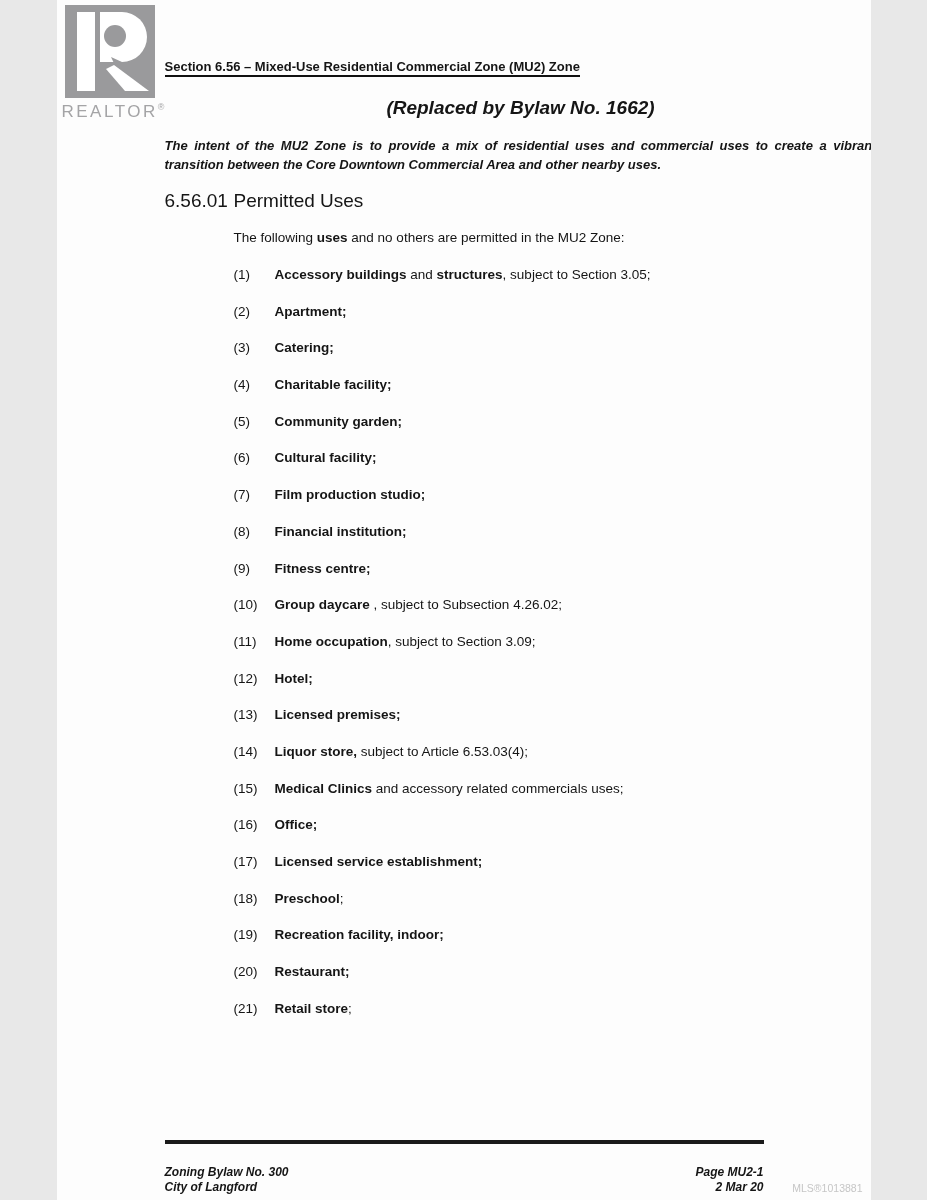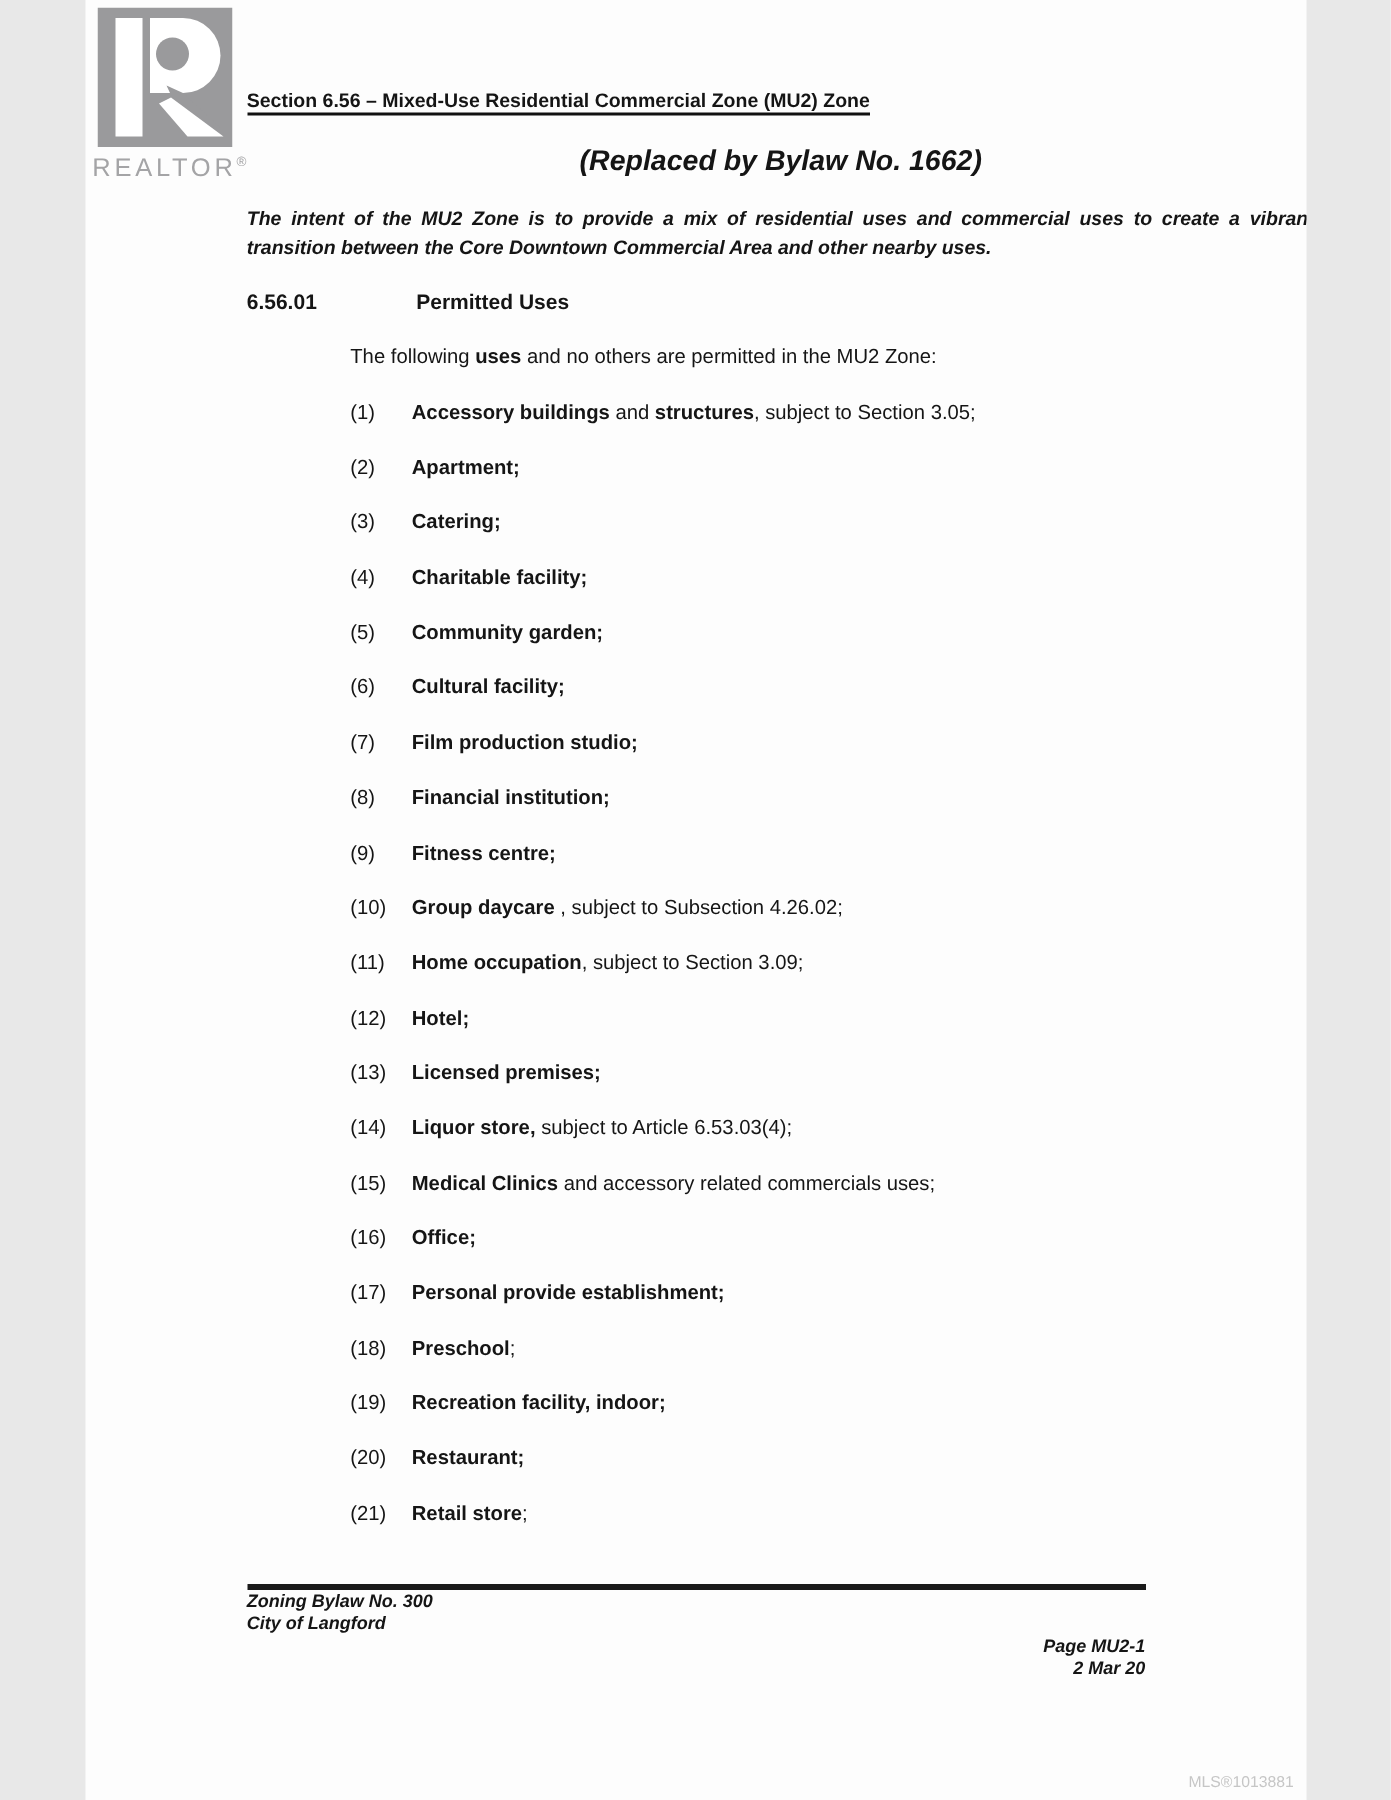--- a/index.html
+++ b/index.html
@@ -60,24 +60,23 @@
     margin-top: 19px;
     font-size: 13px;
     line-height: 19px;
     font-weight: 700;
     font-style: italic;
     text-align: justify;
   }
   .section-row {
     margin-top: 18px;
     display: flex;
-    font-size: 14px;
-    line-height: 18px;
-    font-weight: 700;
-    gap: 44px;
+    font-size: 19px;
+    line-height: 18px;
+    font-weight: 400;
   }
   .section-num { width: 69px; flex: 0 0 69px; }
   .uses-intro {
     margin-top: 19px;
     margin-left: 69px;
     font-size: 13.5px;
     line-height: 18px;
   }
   .uses-list { margin-top: 19px; margin-left: 69px; }
   .use-item {
@@ -87,30 +86,29 @@
     margin-bottom: 18.7px;
   }
   .use-num { width: 41px; flex: 0 0 41px; }
   .use-text { flex: 1; }
   .b { font-weight: 700; }
   
   .footer {
     position: absolute;
     left: 108px;
     right: 107px;
-    top: 1056px;
+    top: 1140px;
     border-top: 4.5px solid #1a1a1a;
-    padding-top: 0;
+    padding-top: 21px;
     display: flex;
     justify-content: space-between;
     font-size: 12px;
     line-height: 15px;
     font-weight: 700;
     font-style: italic;
-    flex-direction: column;
   }
   .footer-right { text-align: right; }
   .watermark {
     position: absolute;
     right: 8px;
     bottom: 6px;
     font-size: 10.5px;
     color: #c6c6c6;
     font-style: normal;
   }
@@ -225,21 +223,21 @@
       <span class="use-text"><span class="b">Medical Clinics</span><span> and accessory related commercials uses;</span></span>
     </div>
 
     <div class="use-item">
       <span class="use-num">(16)</span>
       <span class="use-text"><span class="b">Office;</span></span>
     </div>
 
     <div class="use-item">
       <span class="use-num">(17)</span>
-      <span class="use-text"><span class="b">Personal provide establishment;</span></span>
+      <span class="use-text"><span class="b">Licensed service establishment;</span></span>
     </div>
 
     <div class="use-item">
       <span class="use-num">(18)</span>
       <span class="use-text"><span class="b">Preschool</span><span>;</span></span>
     </div>
 
     <div class="use-item">
       <span class="use-num">(19)</span>
       <span class="use-text"><span class="b">Recreation facility, indoor;</span></span>

